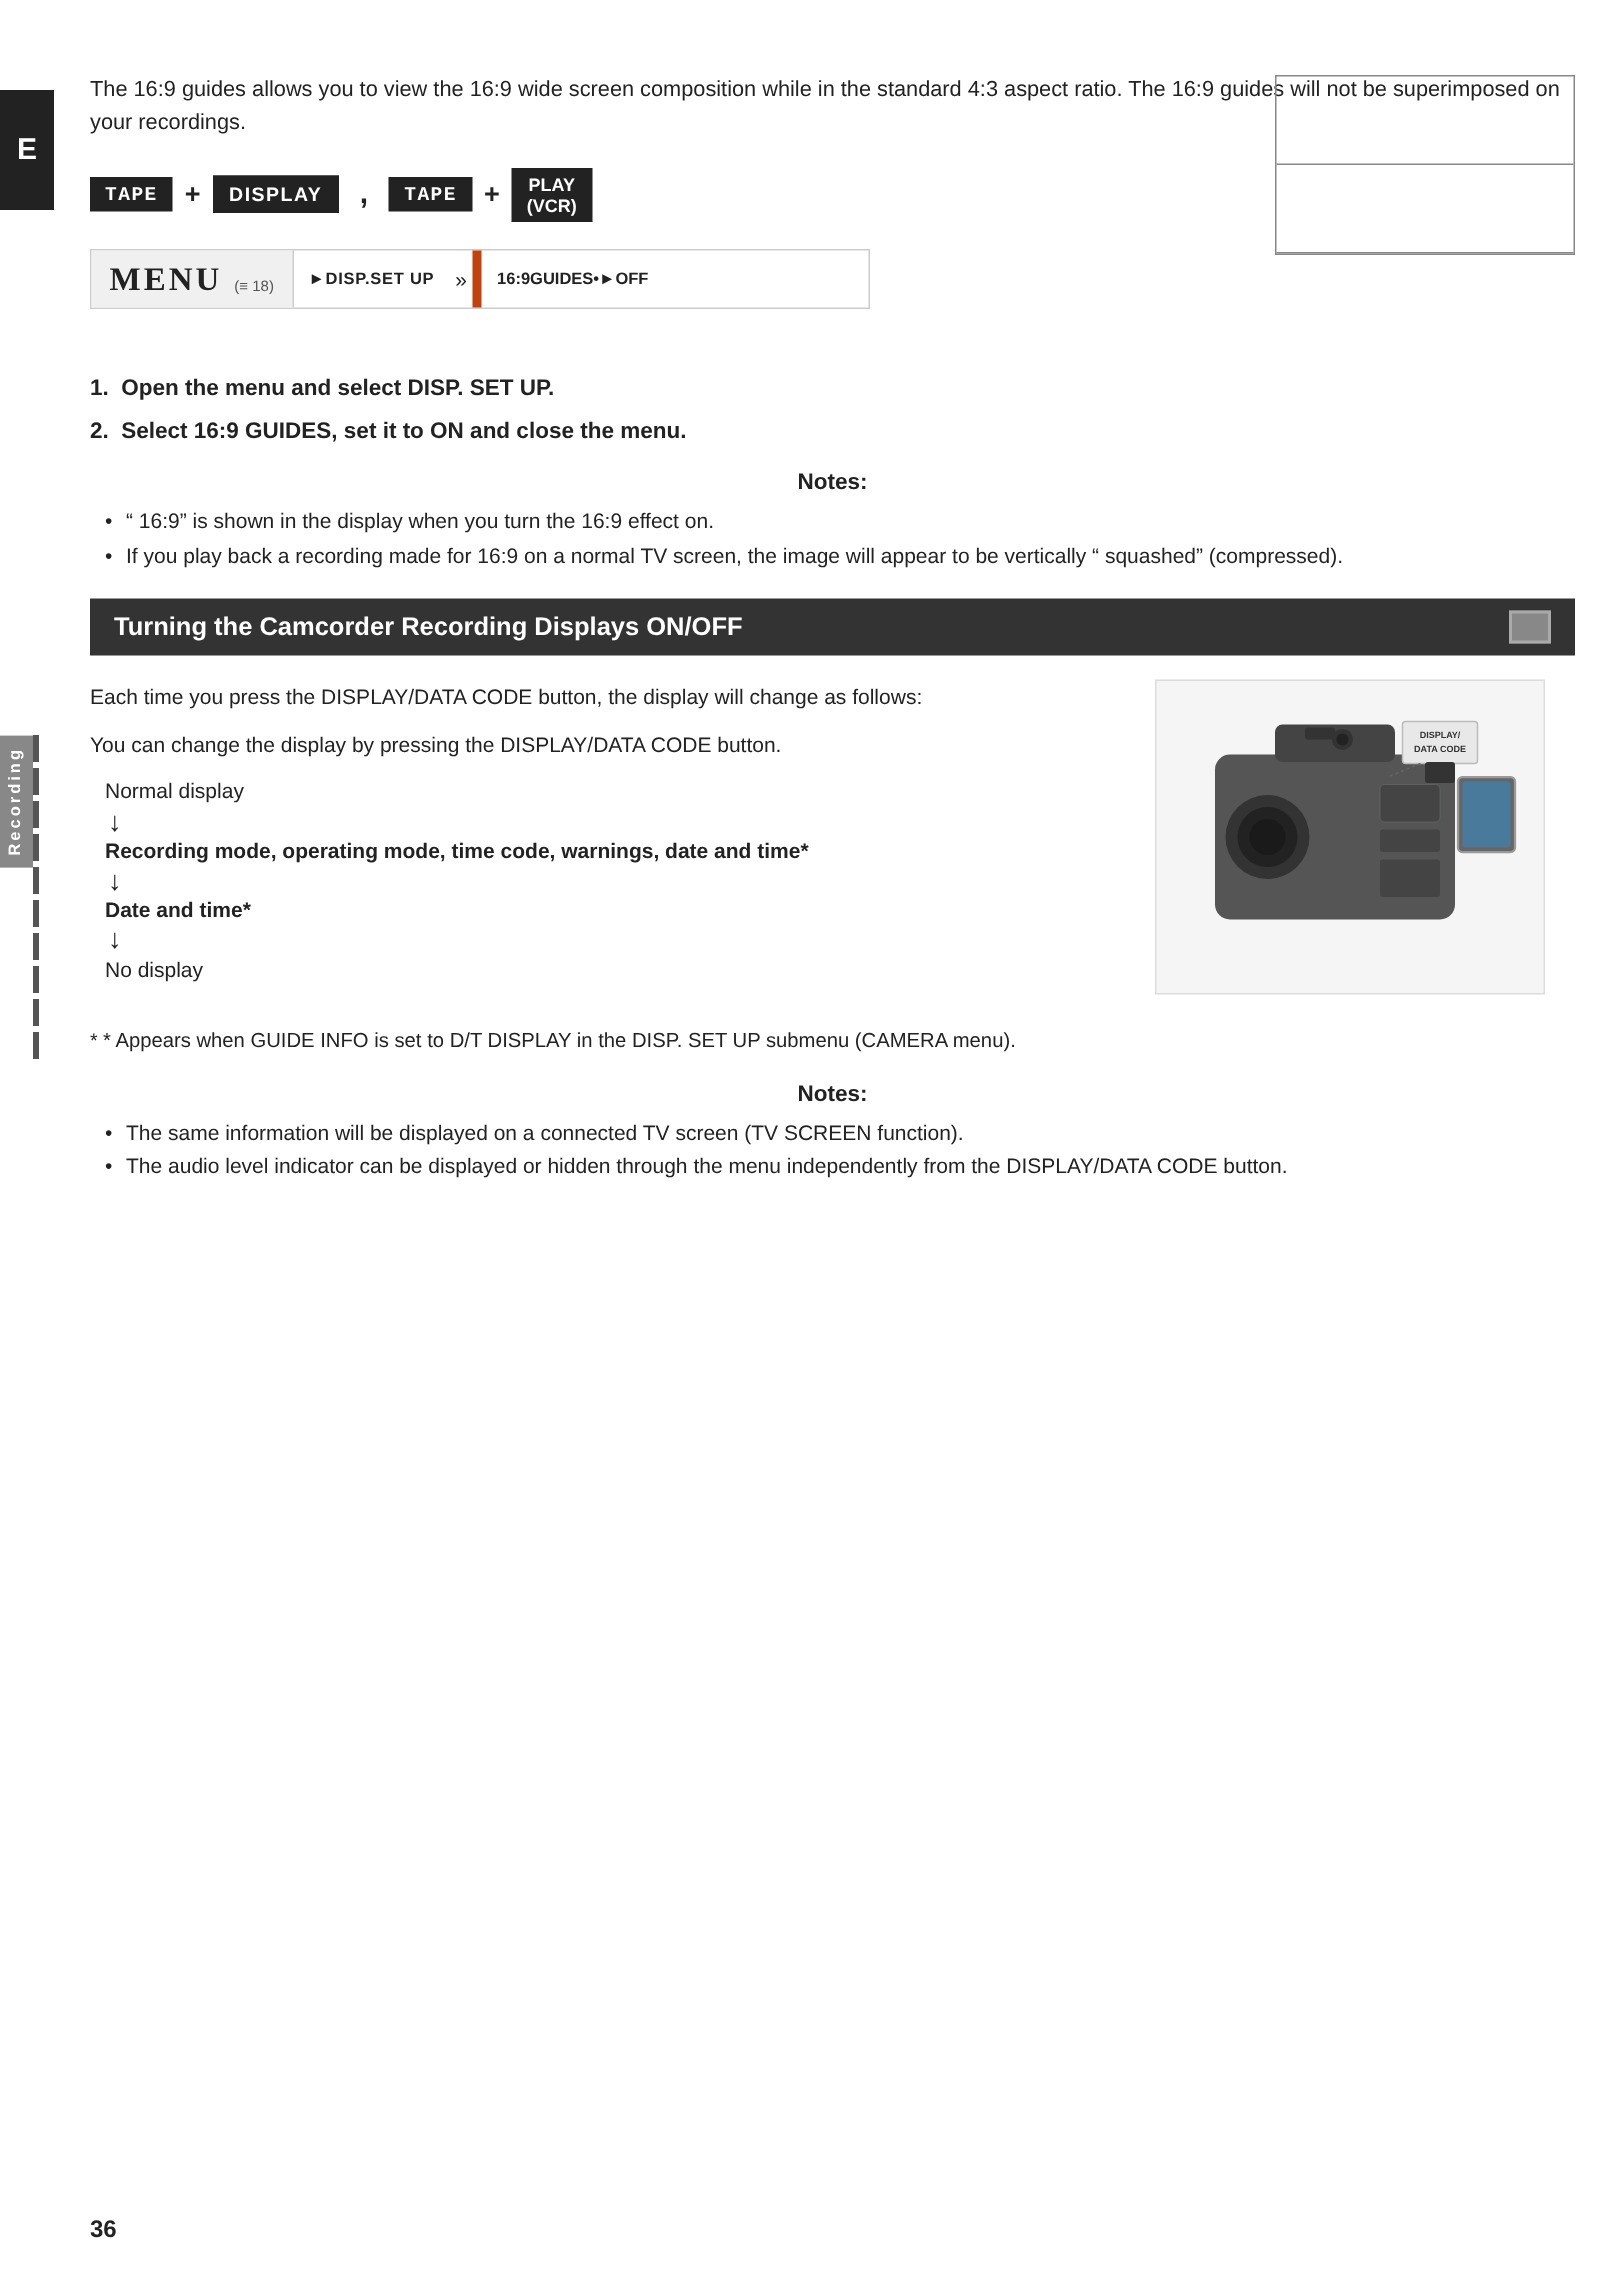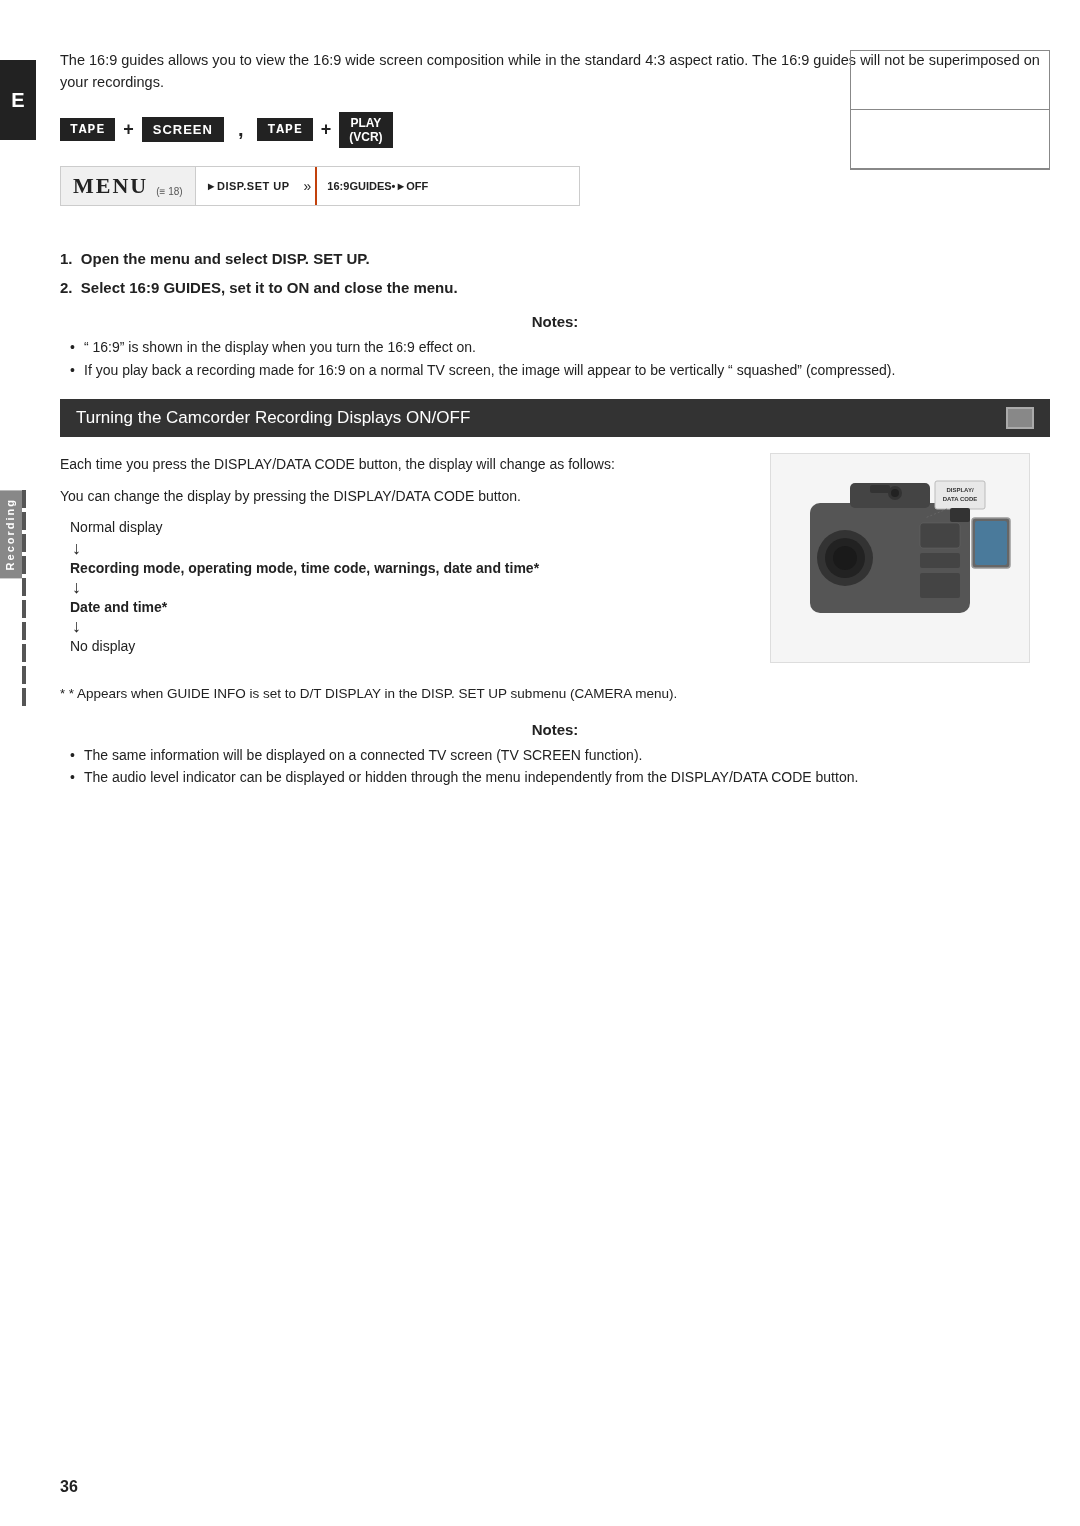--- a/index.html
+++ b/index.html
@@ -182,21 +182,21 @@
     }
 
     .menu-item-arrow {
       font-size: 14px;
       color: #222;
       padding: 0 4px;
       align-self: center;
     }
 
     .menu-item-cell2 {
-      border-left: 2px solid #c2410c;
+      border-left: 6px solid #c2410c;
       padding: 4px 10px;
       font-size: 11px;
       font-weight: bold;
       color: #222;
       display: flex;
       align-items: center;
     }
 
     
     .step {
@@ -233,21 +233,21 @@
       content: '•';
       position: absolute;
       left: 0;
     }
 
     
     .section-header {
       background: #333;
       color: #fff;
       font-size: 17px;
-      font-weight: normal;
+      font-weight: bold;
       padding: 8px 16px;
       margin-bottom: 16px;
       display: flex;
       align-items: center;
       justify-content: space-between;
     }
 
     .section-header-icon {
       width: 28px;
       height: 22px;
@@ -384,21 +384,21 @@
     </div>
   </div>
 
   <div class="main-content">
 
     <p class="intro-text">The 16:9 guides allows you to view the 16:9 wide screen composition while in the standard 4:3 aspect ratio. The 16:9 guides will not be superimposed on your recordings.</p>
 
     <div class="button-row">
       <span class="btn-tape">TAPE</span>
       <span class="plus-sign">+</span>
-      <span class="btn-camera">SCREEN</span>
+      <span class="btn-camera">DISPLAY</span>
       <span class="comma-sep">,</span>
       <span class="btn-tape">TAPE</span>
       <span class="plus-sign">+</span>
       <span class="btn-play-vcr">
         <span>PLAY</span><br>
         <span>(VCR)</span>
       </span>
     </div>
 
     <div style="display:flex; align-items:center; gap:16px; margin-bottom:20px;">

